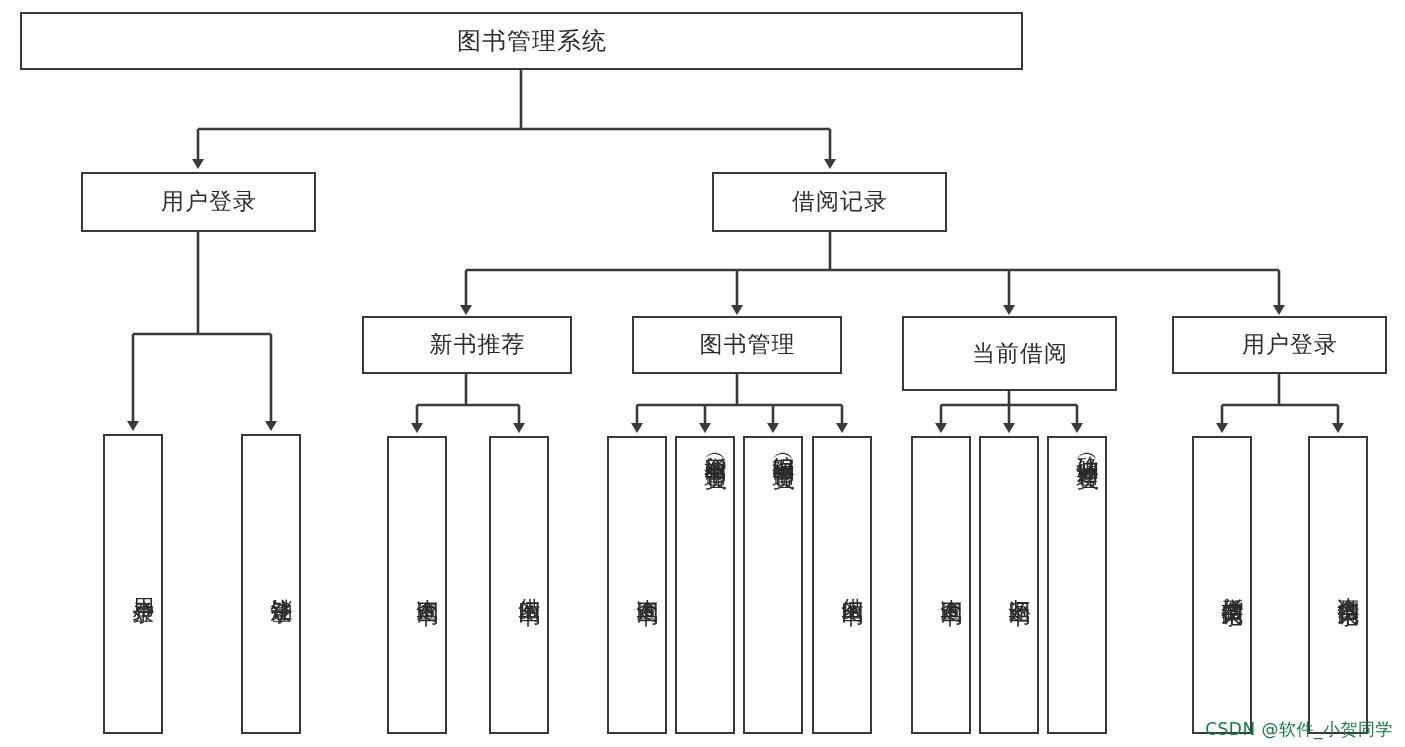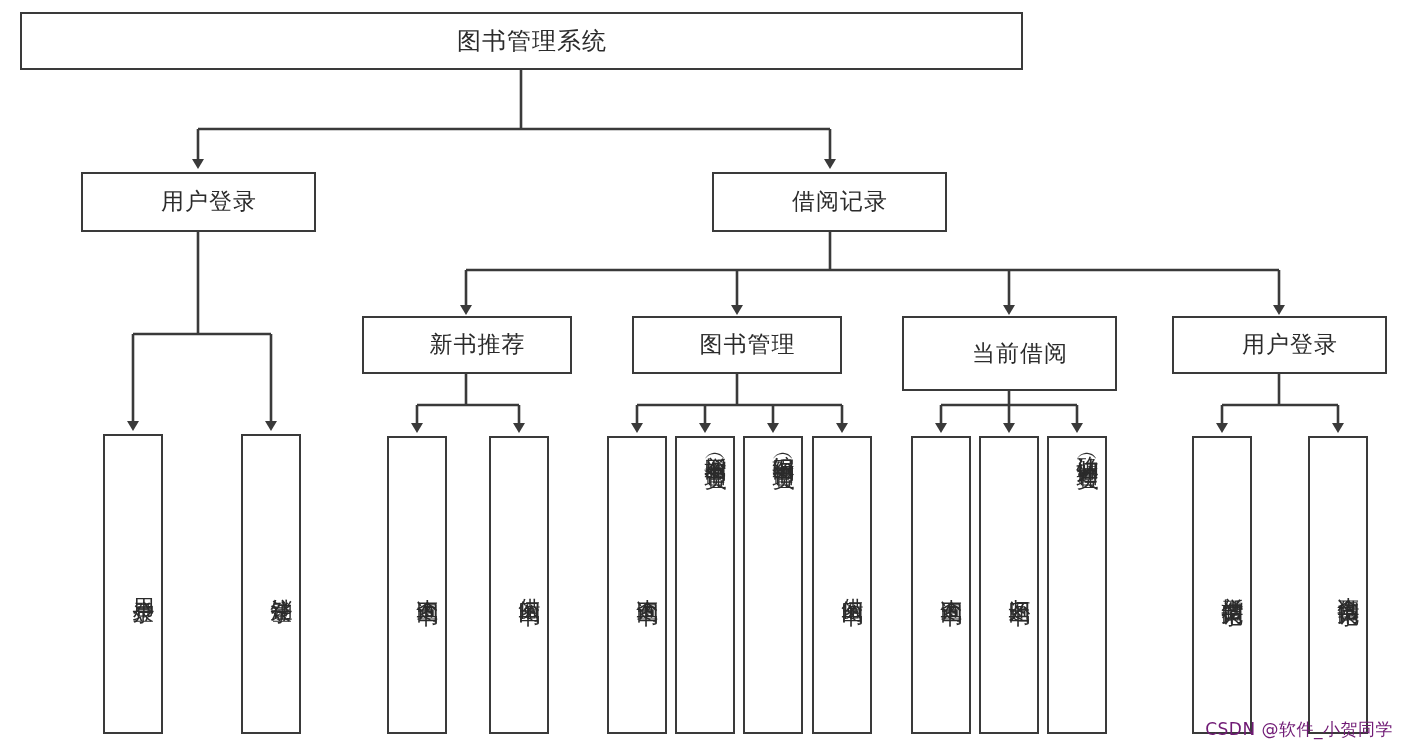--- a/index.html
+++ b/index.html
@@ -64,21 +64,21 @@
     height: 100%;
     display: flex;
     align-items: center;
     justify-content: center;
   }
   .watermark {
     position: absolute;
     right: 12px;
     bottom: 6px;
     font-size: 17px;
-    color: #701a75;
+    color: #15803d;
     letter-spacing: 0.5px;
     white-space: nowrap;
     user-select: none;
     margin-left: 48px;
   }
 </style>
 </head>
 <body>
 
 <div id="diagram-root">

